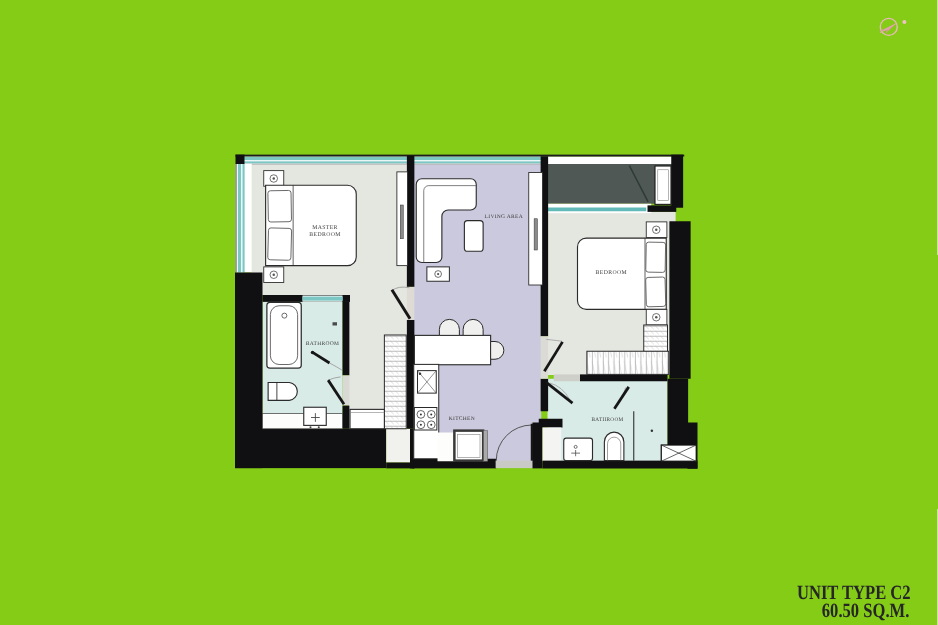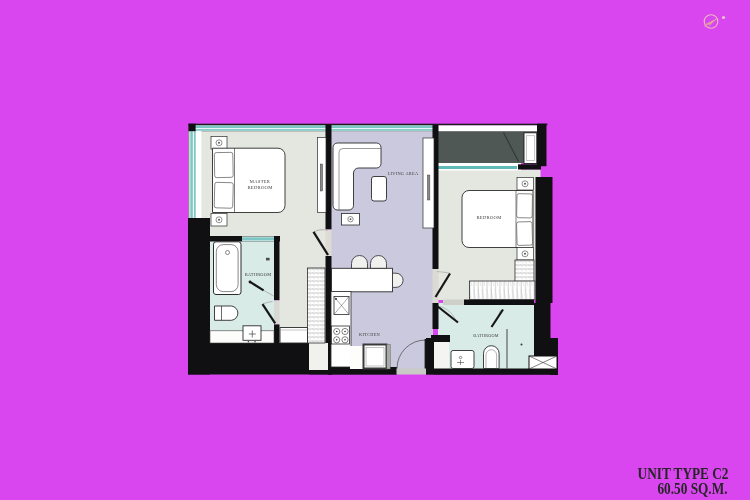--- a/index.html
+++ b/index.html
@@ -1,16 +1,16 @@
 <!DOCTYPE html>
 <html><head>
 <meta charset="utf-8">
 <style>
   html,body{margin:0;padding:0;background:#fff;}
-  #page{position:relative;width:750px;height:500px;background:#d946ef;overflow:hidden;
+  #page{position:relative;width:750px;height:500px;background:#84cc16;overflow:hidden;
         font-family:"Liberation Serif", serif;}
   svg{position:absolute;left:0;top:0;}
 </style>
 </head>
 <body>
 <div id="page">
 <svg width="750" height="500" viewBox="0 0 750 500">
   <defs>
     <pattern id="shelfH" width="4" height="4" patternUnits="userSpaceOnUse">
       <rect width="4" height="4" fill="#ffffff"></rect>

